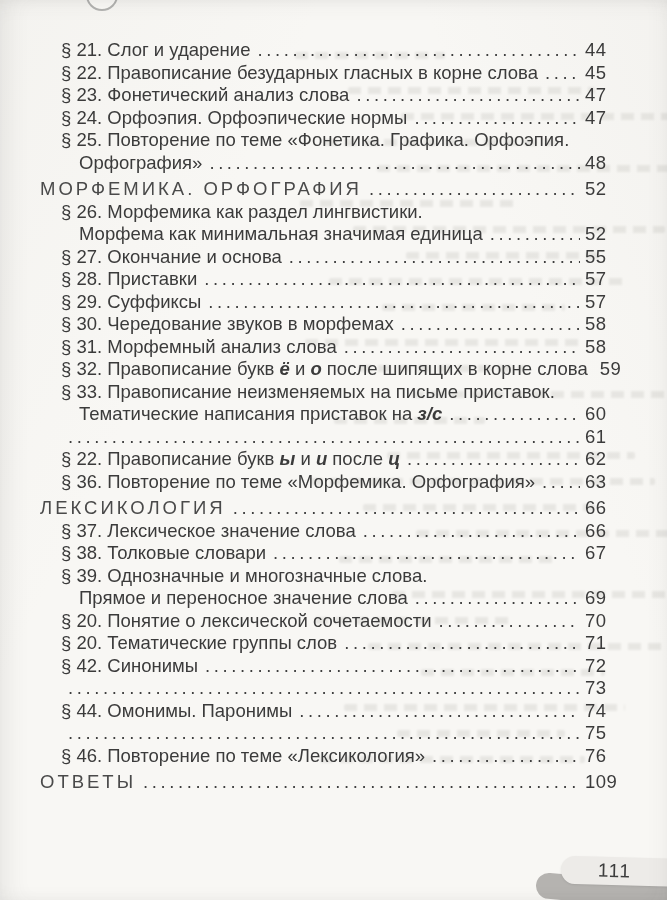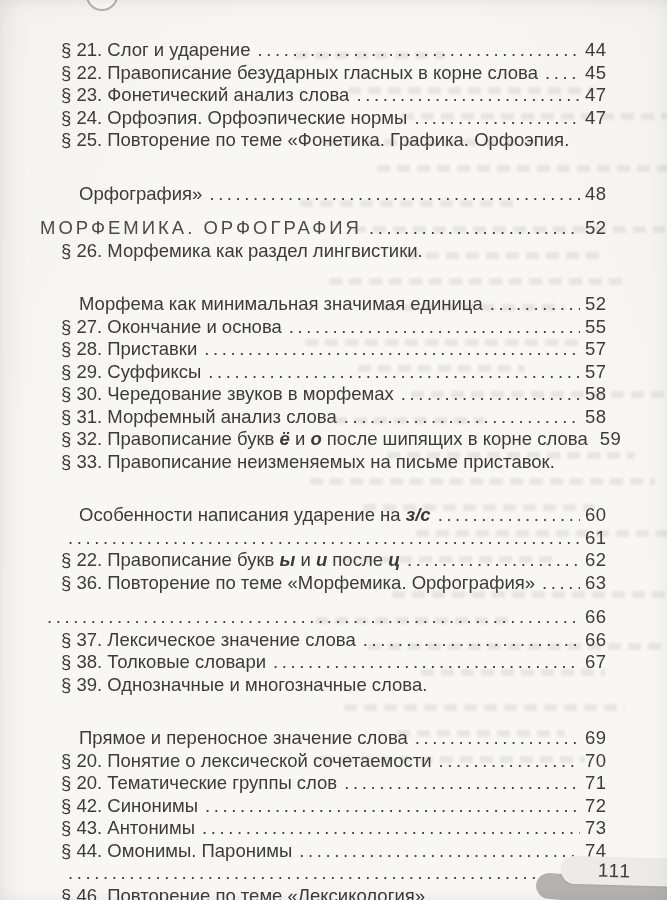--- a/index.html
+++ b/index.html
@@ -41,24 +41,24 @@
     width: 28px; height: 27px;
     border: 2px solid #b2b2b0; border-radius: 50%;
     background: #faf9f6; z-index: 2;
   }
   
   .toc {
     position: absolute; left: 40px; right: 46px; top: 39px; z-index: 3;
     font-size: 18.5px; line-height: 22.5px;
   }
   .entry.item { padding-left: 21px; }
-  .entry.header { margin-top: 12px; }
+  .entry.header { margin-top: 4px; }
   .entry .line { display: block; }
   .entry .line.last { display: flex; align-items: baseline; }
-  .entry.item .line.wrap { margin-left: -24px; padding-left: 21px; margin-left: -3px; margin-top: 31px; }
+  .entry.item .line.wrap { margin-left: -24px; padding-left: 21px; margin-left: -3px; }
   .label { white-space: nowrap; }
   .header .label { letter-spacing: 3px; color: #4a4a4a; }
   .em { font-weight: bold; font-style: italic; }
   .leader {
     flex: 1 1 auto; overflow: hidden; white-space: nowrap;
     letter-spacing: 3.6px; margin: 0 5px 0 7px; color: #3e3e3e;
   }
   .pagecol { flex: 0 0 auto; min-width: 36px; text-align: left; letter-spacing: 0.5px; }
   
   .pill-dark {
@@ -203,21 +203,21 @@
       <div class="entry item">
         <div class="line last">
           <span class="label"><span>§ 32. Правописание букв </span><span class="em">ё</span><span> и </span><span class="em">о</span><span> после шипящих в корне слова</span></span>
           <span class="leader">................................................................................</span>
           <span class="pagecol">59</span>
         </div>
       </div>
       <div class="entry item">
         <div class="line"><span class="label"><span>§ 33. Правописание неизменяемых на письме приставок.</span></span></div>
         <div class="line last wrap">
-          <span class="label"><span>Особенности написания ударение на </span><span class="em">з/с</span></span>
+          <span class="label"><span>Тематические написания приставок на </span><span class="em">з/с</span></span>
           <span class="leader">................................................................................</span>
           <span class="pagecol">60</span>
         </div>
       </div>
       <div class="entry item">
         <div class="line last">
           <span class="leader">................................................................................</span>
           <span class="pagecol">61</span>
         </div>
       </div>
@@ -230,20 +230,21 @@
       </div>
       <div class="entry item">
         <div class="line last">
           <span class="label"><span>§ 36. Повторение по теме «Морфемика. Орфография»</span></span>
           <span class="leader">................................................................................</span>
           <span class="pagecol">63</span>
         </div>
       </div>
       <div class="entry header">
         <div class="line last">
+          <span class="label"><span>ЛЕКСИКОЛОГИЯ</span></span>
           <span class="leader">................................................................................</span>
           <span class="pagecol">66</span>
         </div>
       </div>
       <div class="entry item">
         <div class="line last">
           <span class="label"><span>§ 37. Лексическое значение слова</span></span>
           <span class="leader">................................................................................</span>
           <span class="pagecol">66</span>
         </div>
@@ -279,21 +280,20 @@
       </div>
       <div class="entry item">
         <div class="line last">
           <span class="label"><span>§ 42. Синонимы</span></span>
           <span class="leader">................................................................................</span>
           <span class="pagecol">72</span>
         </div>
       </div>
       <div class="entry item">
         <div class="line last">
-          <span class="label"><span>§ 43. Антонимы</span></span>
           <span class="leader">................................................................................</span>
           <span class="pagecol">73</span>
         </div>
       </div>
       <div class="entry item">
         <div class="line last">
           <span class="label"><span>§ 44. Омонимы. Паронимы</span></span>
           <span class="leader">................................................................................</span>
           <span class="pagecol">74</span>
         </div>

